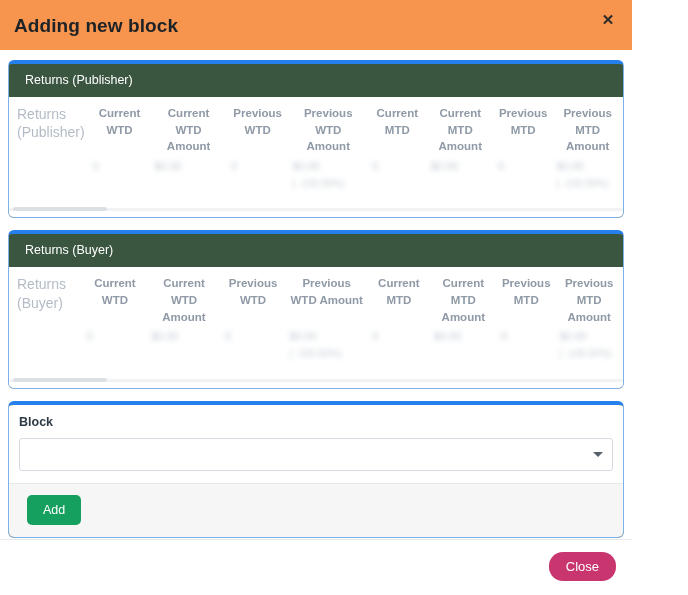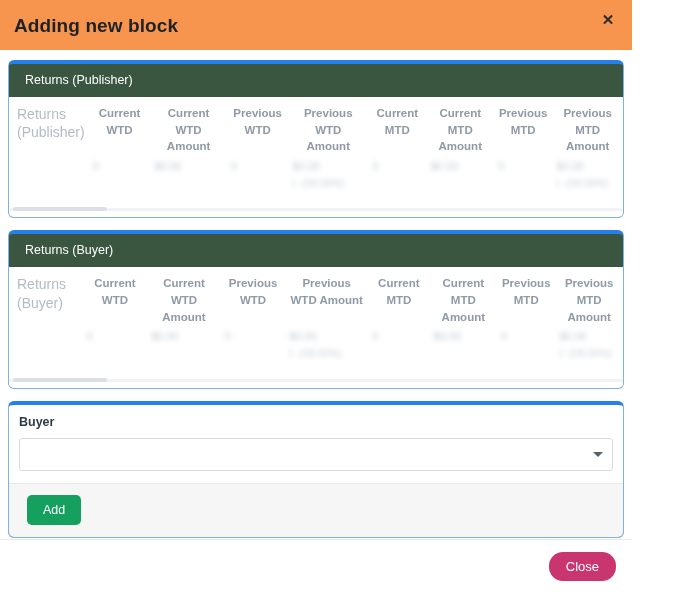--- a/index.html
+++ b/index.html
@@ -369,21 +369,21 @@
         </div>
         <div class="hscroll">
           <div class="track"></div>
           <div class="thumb"></div>
         </div>
       </div>
     </div>
 
     <div class="panel">
       <div class="form-area">
-        <label class="field-label">Buyer</label>
+        <label class="field-label">Block</label>
         <div class="select-box">
           <span></span>
           <span class="caret"></span>
         </div>
       </div>
       <div class="panel-footer">
         <button class="btn-add">Add</button>
       </div>
     </div>
 

